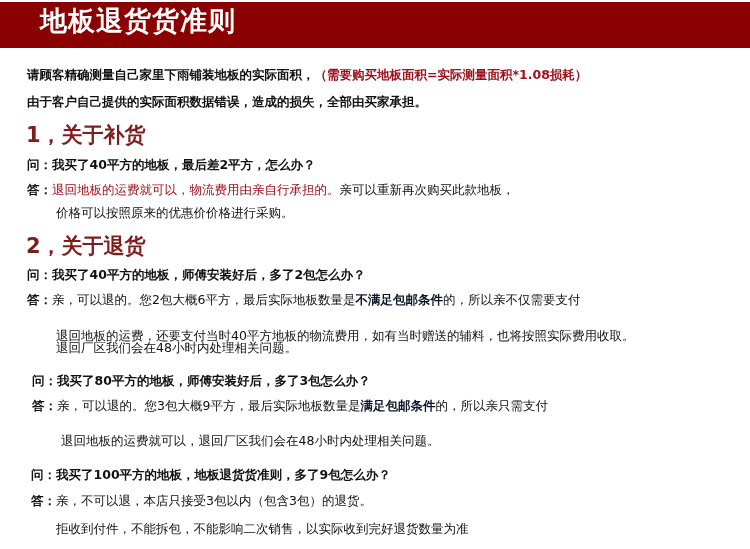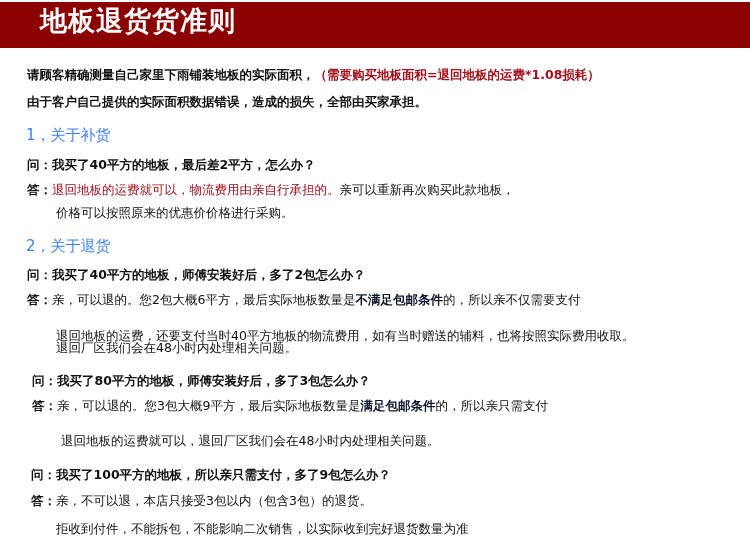--- a/index.html
+++ b/index.html
@@ -38,38 +38,38 @@
       white-space: nowrap;
       font-size: 12.5px;
       line-height: 18px;
     }
     .intro { left: 27px; font-weight: bold; font-size: 12.5px; }
     .red { color: #a0101c; }
     .dark-red { color: #0f172a; font-weight: bold; }
     .section-title {
       position: absolute;
       left: 26px;
-      font-size: 15px;
+      font-size: 21px;
       line-height: 24px;
-      font-weight: normal;
-      color: #3b82f6;
+      font-weight: bold;
+      color: #7f1d1d;
       white-space: nowrap;
     }
     .q { font-weight: bold; }
     .label { font-weight: bold; }
   </style>
 </head>
 <body>
 
 <div class="banner">
   <div class="banner-title">地板退货货准则</div>
 </div>
 
 <div class="line intro" style="top:66px;">
-  <span>请顾客精确测量自己家里下雨铺装地板的实际面积，</span><span class="red">（需要购买地板面积=退回地板的运费*1.08损耗）</span>
+  <span>请顾客精确测量自己家里下雨铺装地板的实际面积，</span><span class="red">（需要购买地板面积=实际测量面积*1.08损耗）</span>
 </div>
 <div class="line intro" style="top:93px;">
   <span>由于客户自己提供的实际面积数据错误，造成的损失，全部由买家承担。</span>
 </div>
 
 <div class="section-title" style="top:123px;">1，关于补货</div>
 
 <div class="line" style="top:156px; left:27px;">
   <span class="label">问：</span><span class="q">我买了40平方的地板，最后差2平方，怎么办？</span>
 </div>
@@ -91,18 +91,18 @@
 
 <div class="line" style="top:372px; left:32px;">
   <span class="label">问：</span><span class="q">我买了80平方的地板，师傅安装好后，多了3包怎么办？</span>
 </div>
 <div class="line" style="top:397px; left:32px;">
   <span class="label">答：</span><span>亲，可以退的。您3包大概9平方，最后实际地板数量是</span><span class="dark-red">满足包邮条件</span><span>的，所以亲只需支付</span>
 </div>
 <div class="line" style="top:432px; left:61px;text-align:center;">退回地板的运费就可以，退回厂区我们会在48小时内处理相关问题。</div>
 
 <div class="line" style="top:466px; left:31px;">
-  <span class="label">问：</span><span class="q">我买了100平方的地板，所以亲只需支付，多了9包怎么办？</span>
+  <span class="label">问：</span><span class="q">我买了100平方的地板，地板退货货准则，多了9包怎么办？</span>
 </div>
 <div class="line" style="top:492px; left:31px;">
   <span class="label">答：</span><span>亲，不可以退，本店只接受3包以内（包含3包）的退货。</span>
 </div>
 <div class="line" style="top:520px; left:56px;">拒收到付件，不能拆包，不能影响二次销售，以实际收到完好退货数量为准</div>
 
 </body></html>

